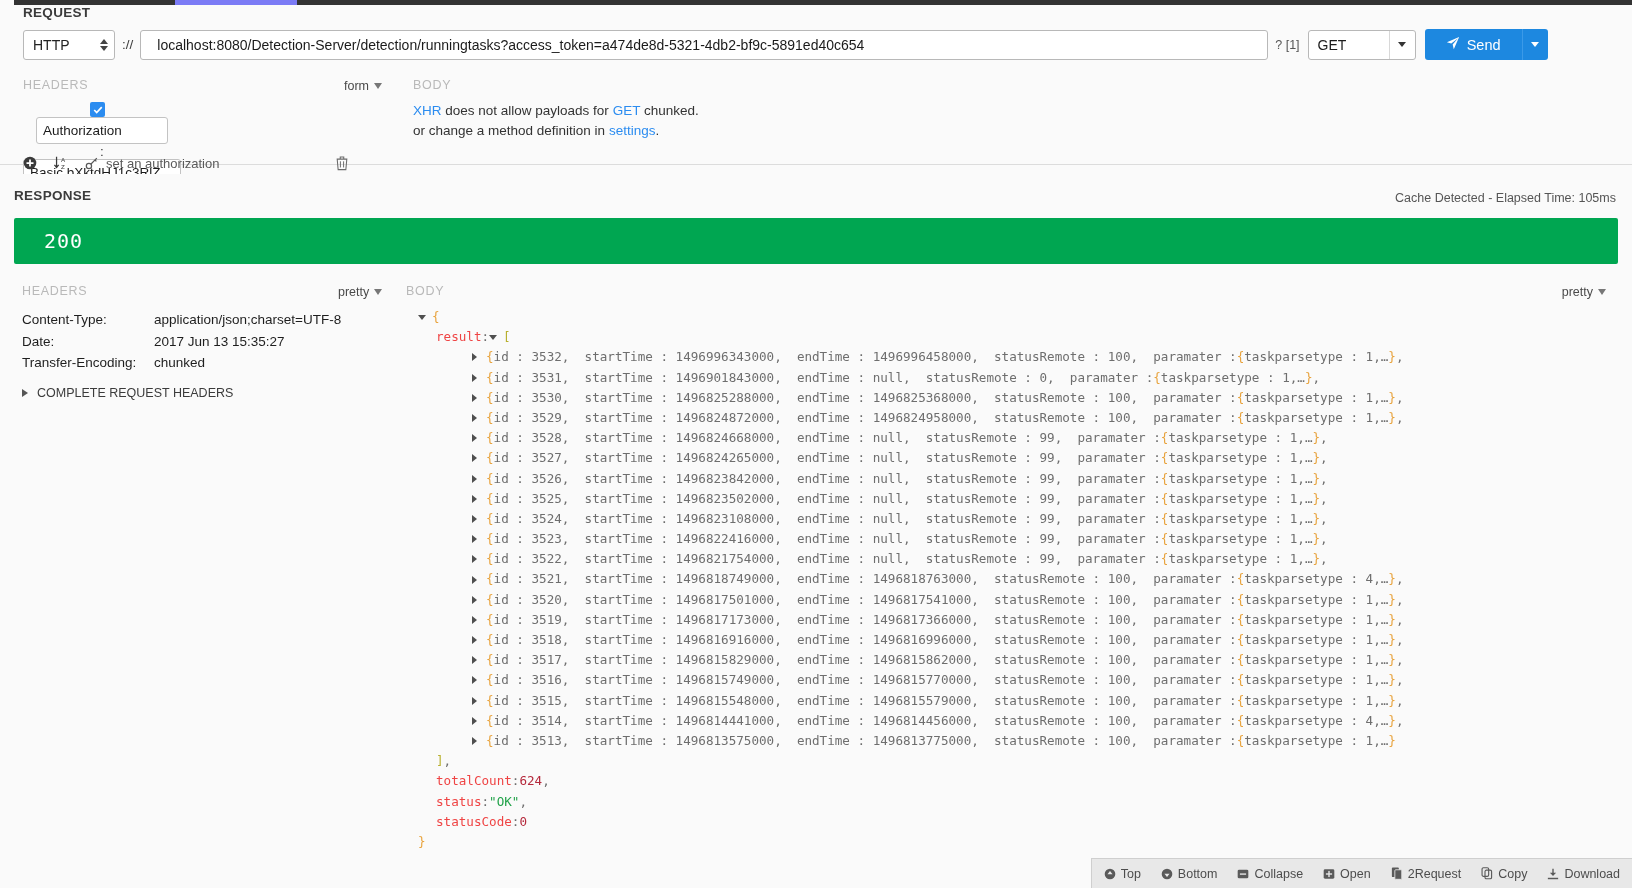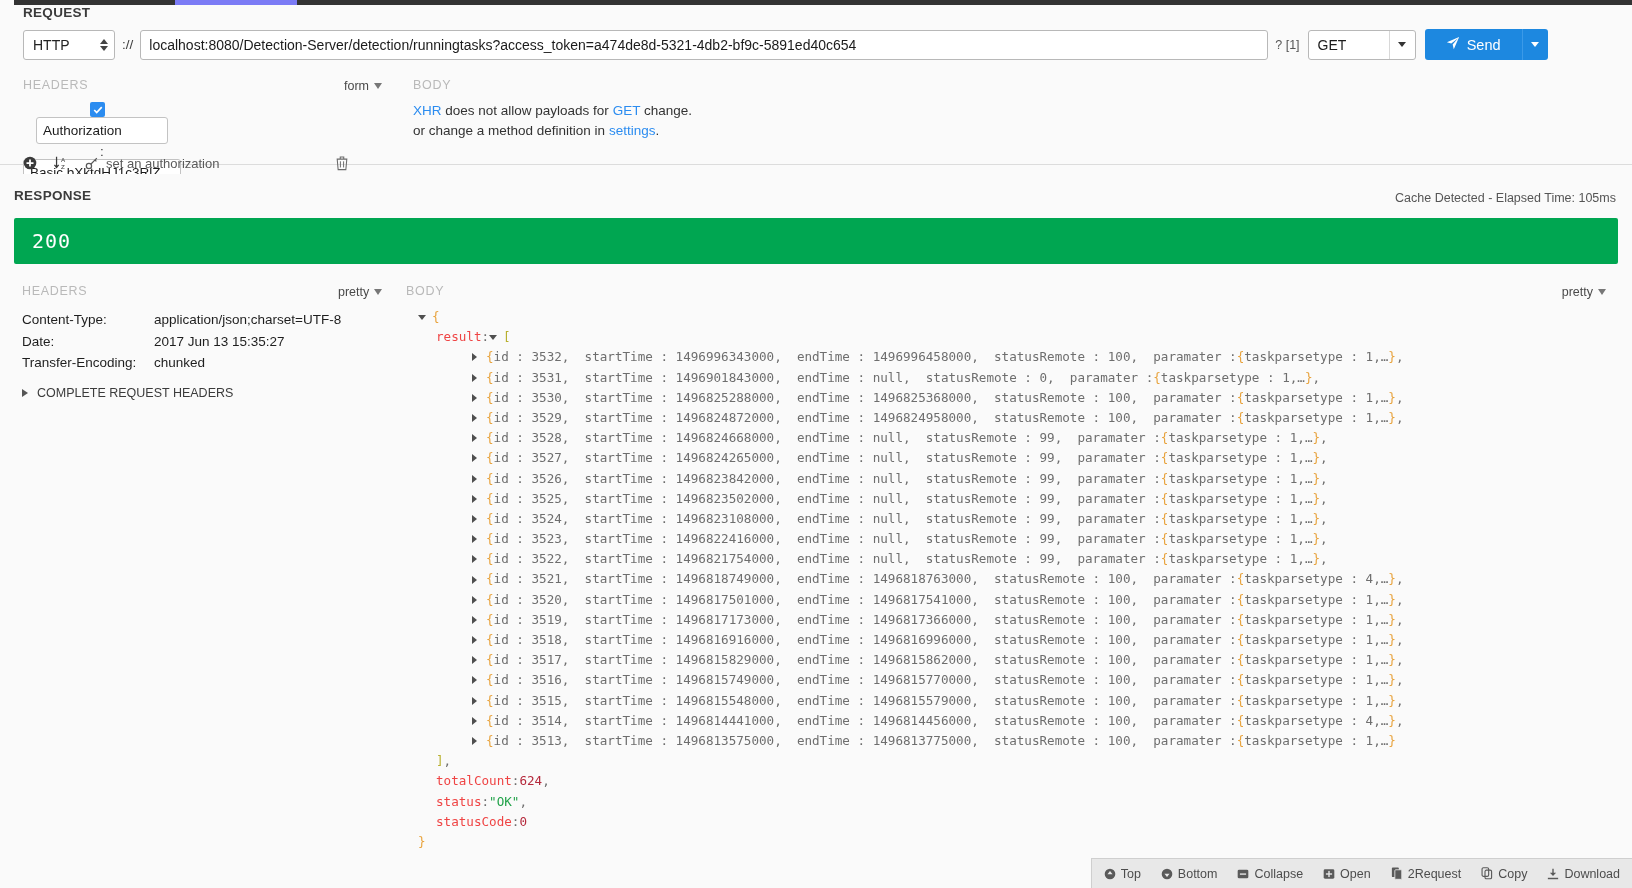--- a/index.html
+++ b/index.html
@@ -54,21 +54,21 @@
   .spin i.up { border-bottom: 5px solid #444; margin-bottom: 2px; }
   .spin i.dn { border-top: 5px solid #444; }
 
   .proto-sep { font-size: 13.5px; color: #3b3b3b; margin: 0 7px 0 7px; }
 
   .url-input {
     width: 1128px; height: 30px;
     border: 1px solid #b8b8b8; border-radius: 3px;
     background: #ffffff;
     font-size: 14px; color: #1b1b1b;
-    padding: 0 8px;
+    padding: 0 16px;
     display: flex; align-items: center;
     overflow: hidden; white-space: nowrap;
   }
   .qcount { font-size: 12.5px; color: #555; margin: 0 8px 0 7px; white-space: nowrap; }
 
   .method-select {
     width: 108px; height: 30px;
     border: 1px solid #b8b8b8; border-radius: 3px;
     background: #ffffff;
     display: flex; align-items: center;
@@ -142,21 +142,21 @@
   .resp-title { position: absolute; left: 14px; top: 14px; font-size: 13.5px; font-weight: bold; color: #3b3b3b; letter-spacing: 0.3px; }
   .resp-meta { position: absolute; right: 16px; top: 17px; font-size: 12.5px; color: #555; }
 
   .status-bar {
     position: absolute; left: 14px; top: 44px; width: 1604px; height: 46px;
     background: #00a651; border-radius: 2px;
     display: flex; align-items: center;
   }
   .status-code {
     color: #ffffff; font-family: "DejaVu Sans Mono", "Liberation Mono", monospace;
-    font-size: 20px; padding-left: 18px; letter-spacing: 1px;
+    font-size: 20px; padding-left: 18px; letter-spacing: 1px; margin-left: 12px;
   }
 
   .resp-headers-label { position: absolute; left: 22px; top: 110px; }
   .resp-pretty-left { position: absolute; left: 338px; top: 111px; font-size: 12.5px; color: #4a4a4a; display: flex; align-items: center; gap: 5px; }
   .resp-body-label { position: absolute; left: 406px; top: 110px; }
   .resp-pretty-right { position: absolute; right: 26px; top: 111px; font-size: 12.5px; color: #4a4a4a; display: flex; align-items: center; gap: 5px; }
 
   .hdr-table { position: absolute; left: 22px; top: 135px; font-size: 13.5px; color: #1e1e1e; }
   .hdr-table .r { display: flex; height: 21.5px; align-items: center; }
   .hdr-table .k { width: 132px; color: #1e1e1e; }
@@ -297,21 +297,21 @@
       <span class="trash">
         <svg width="14" height="15" viewBox="0 0 16 17">
             <path d="M2.5 3.5 H13.5 L12.4 15.5 H3.6 Z M6 1 H10 V3.5 H6 Z" stroke="#6a6a6a" stroke-width="1.2" fill="none"></path>
             <path d="M6.2 6 V13 M9.8 6 V13" stroke="#6a6a6a" stroke-width="1.1"></path>
           </svg>
       </span>
     </div>
 
     <div class="req-body-text">
       <div>
-        <span class="lnk">XHR</span><span> does not allow payloads for </span><span class="lnk">GET</span><span> change.</span>
+        <span class="lnk">XHR</span><span> does not allow payloads for </span><span class="lnk">GET</span><span> chunked.</span>
       </div>
       <div>
         <span>or change a method definition in </span><span class="lnk">settings</span><span>.</span>
       </div>
     </div>
   </div>
 
   <div class="response-panel">
     <div class="resp-title">RESPONSE</div>
     <div class="resp-meta">Cache Detected - Elapsed Time: 105ms</div>

